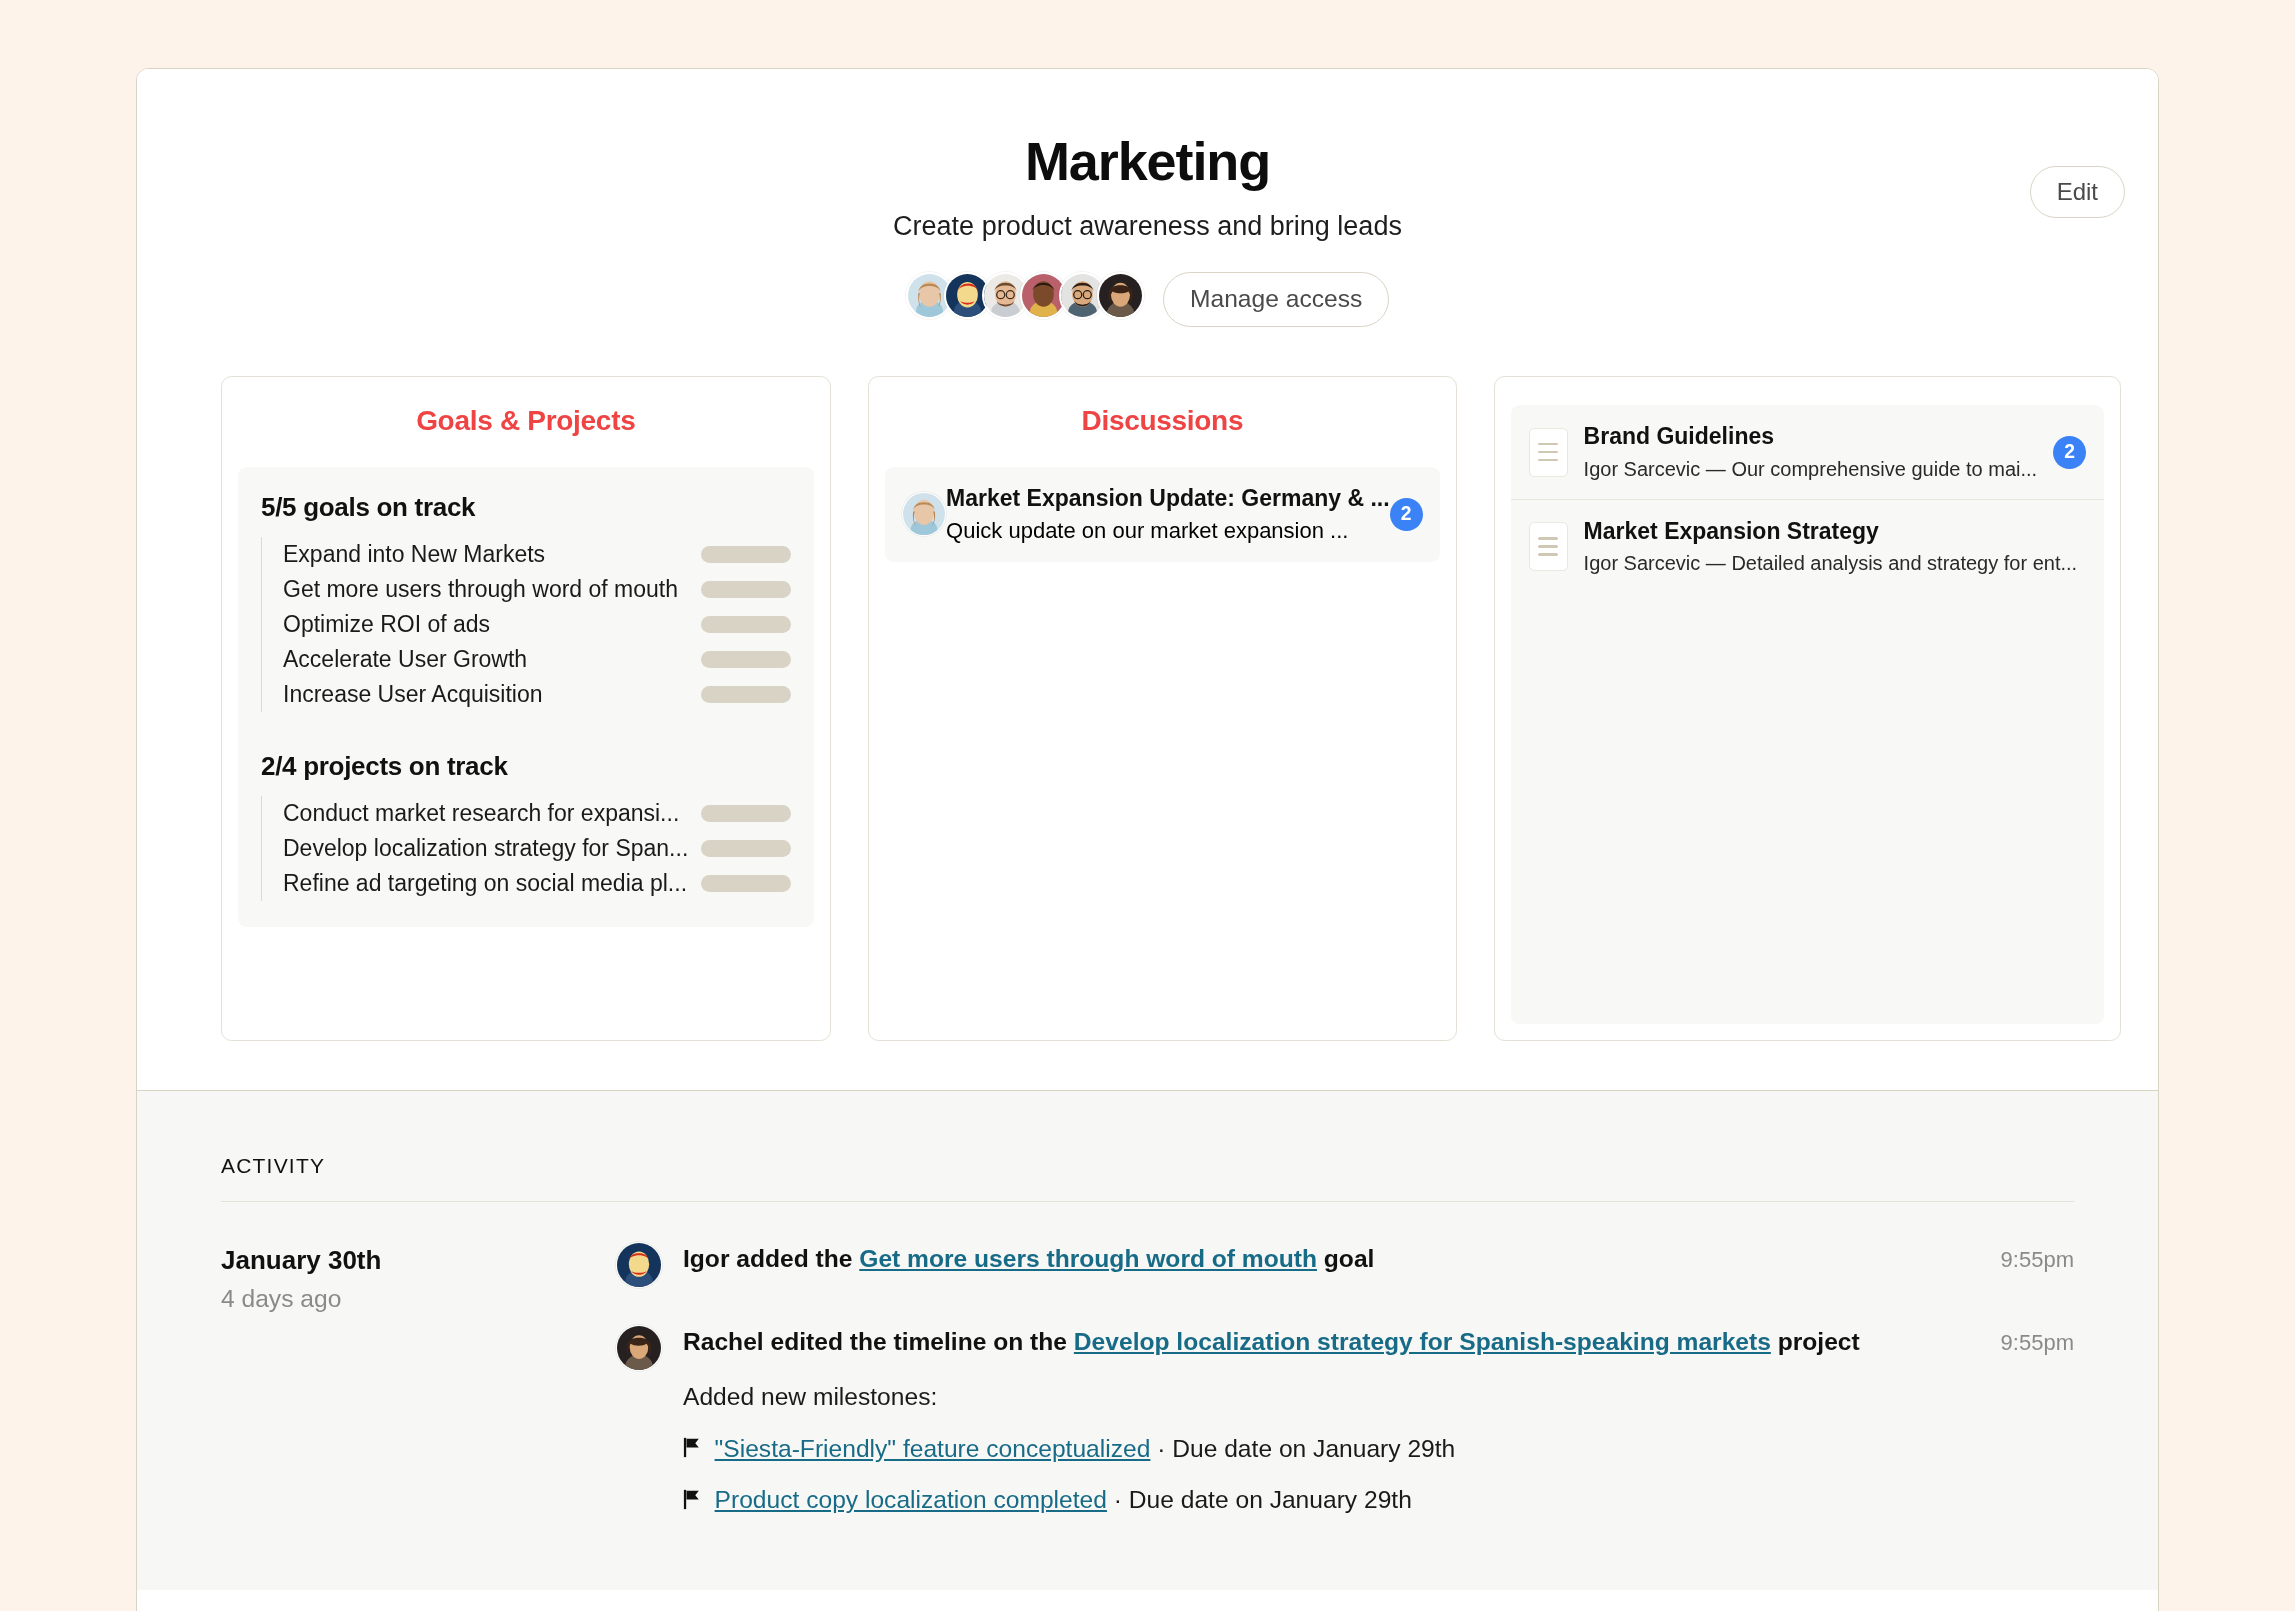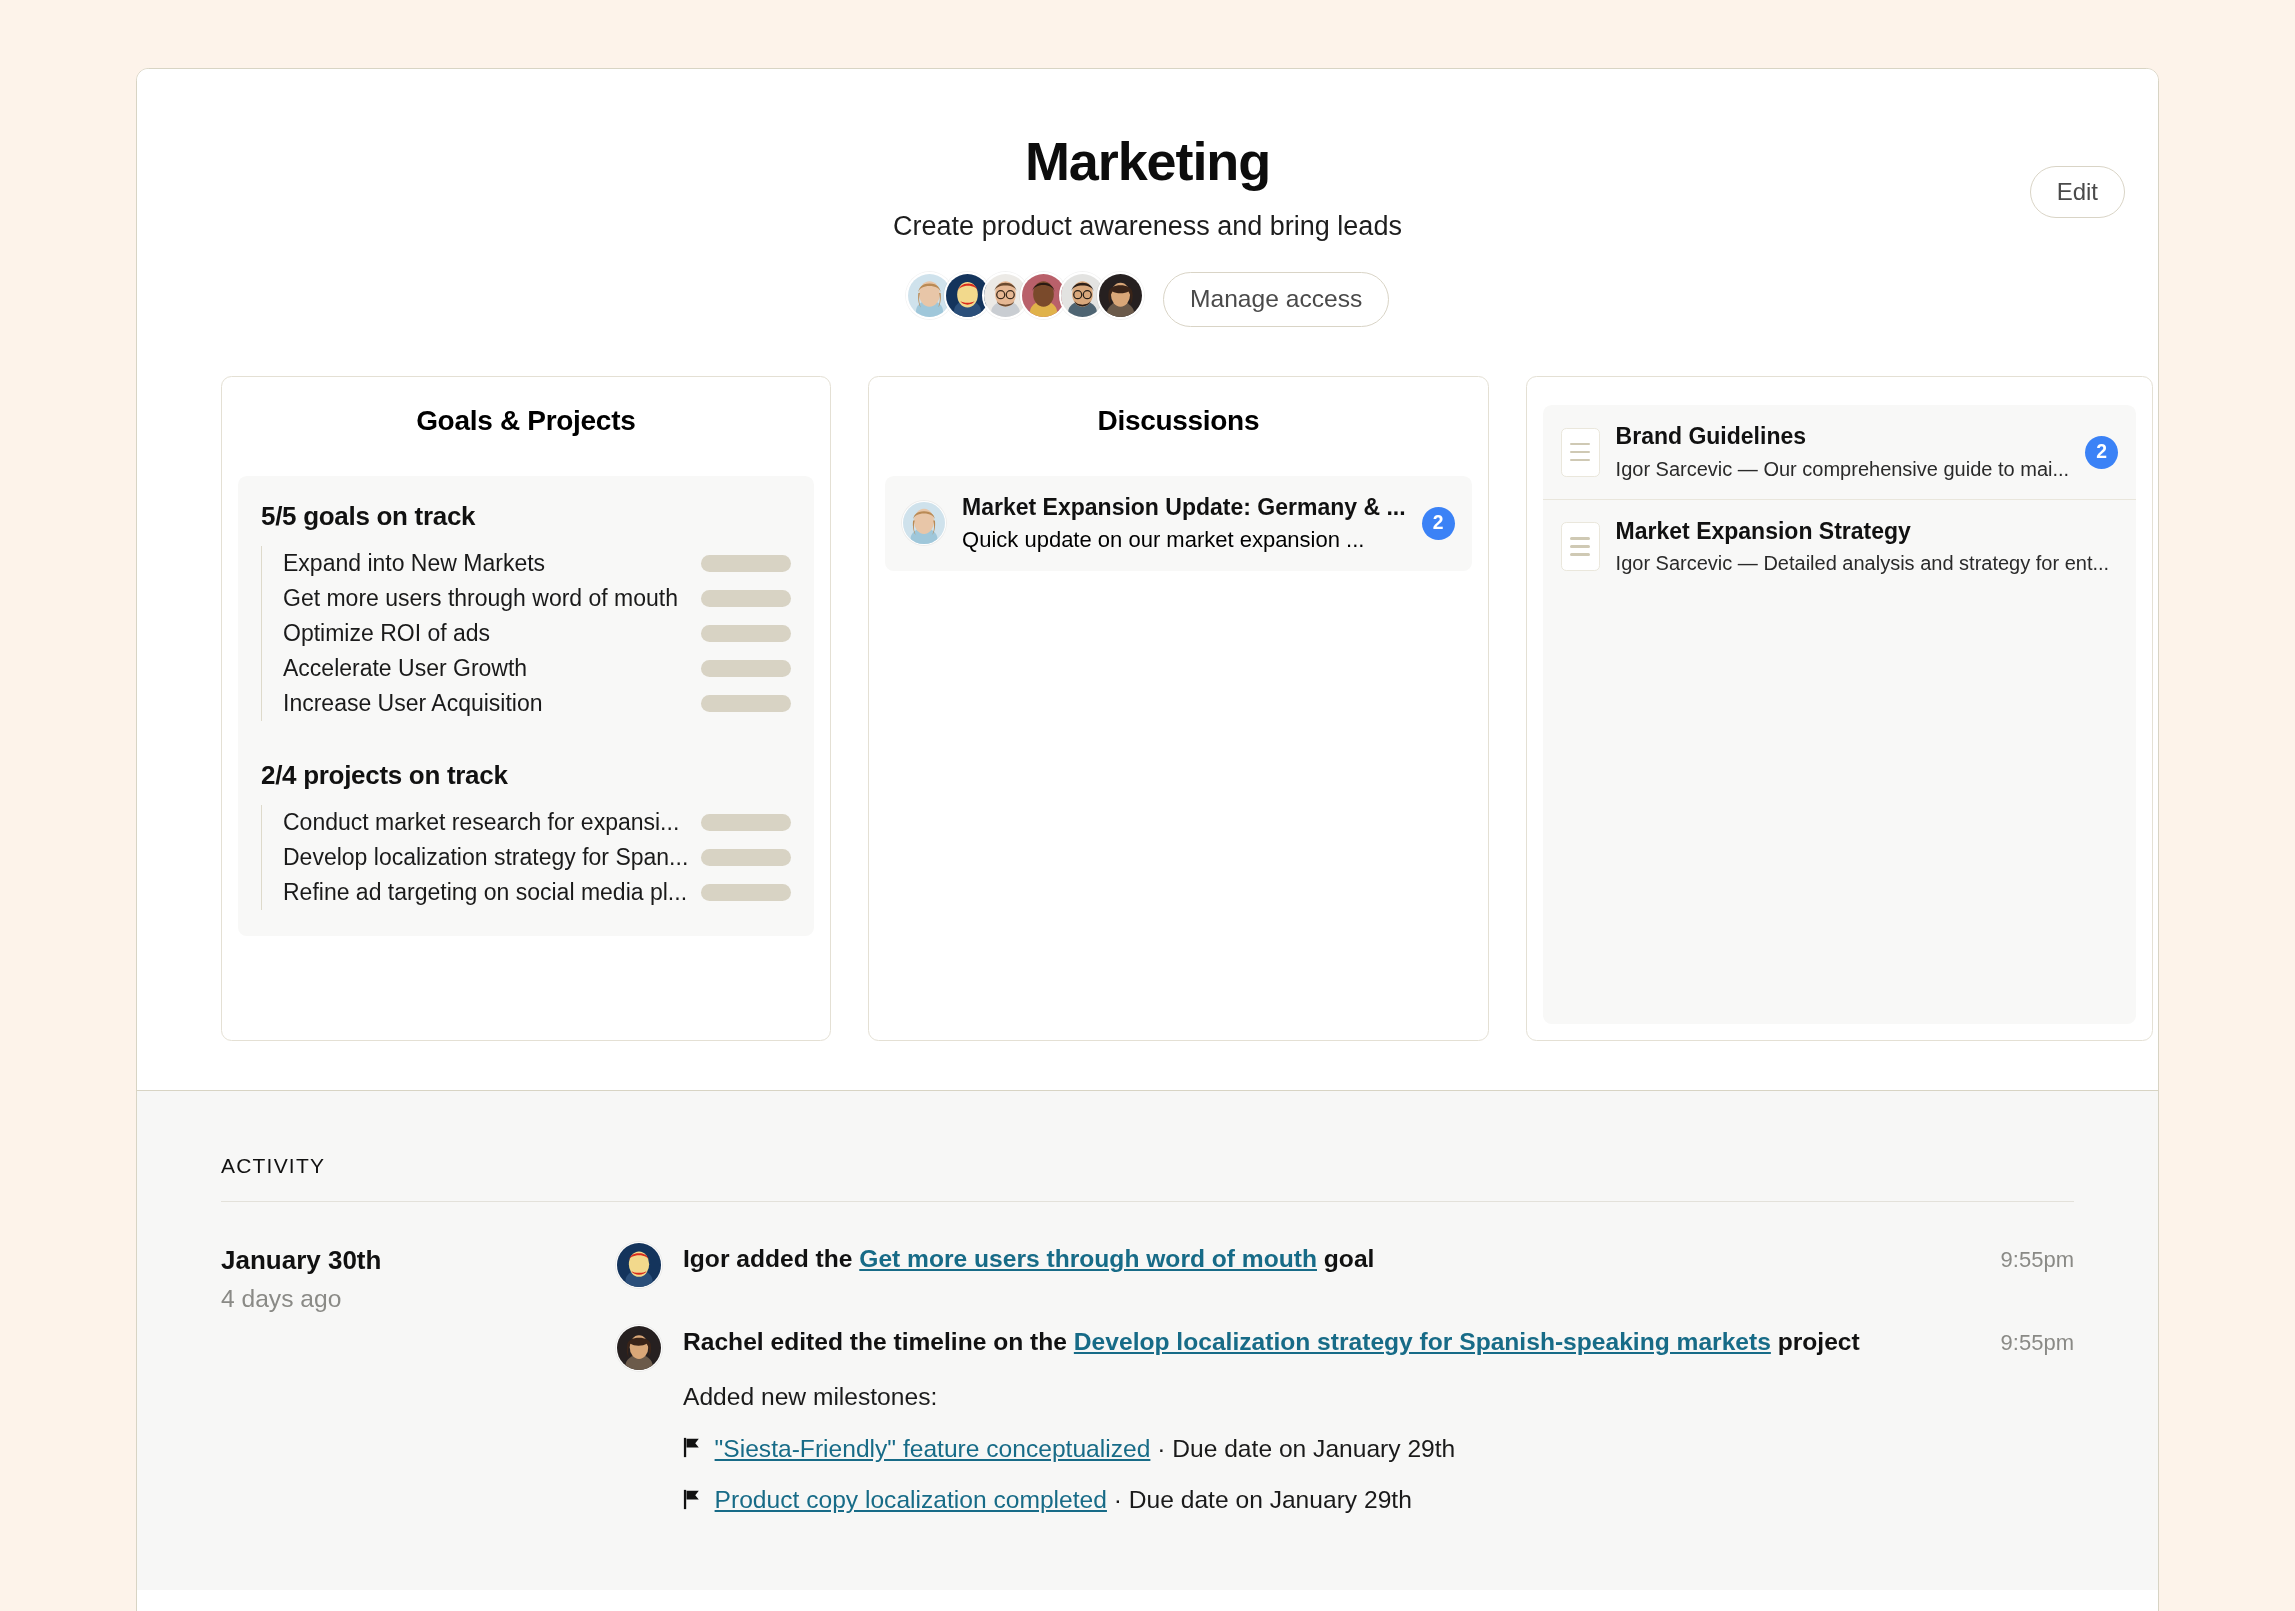--- a/index.html
+++ b/index.html
@@ -125,22 +125,22 @@
     height: 665px;
     padding: 28px 16px 16px 16px;
     display: flex;
     flex-direction: column;
   }
 
   .card-title {
     text-align: center;
     font-size: 28px;
     font-weight: bold;
-    color: #000000;
-    margin-bottom: 39px;
+    color: #ef4444;
+    margin-bottom: 30px;
     letter-spacing: -0.3px;
   }
 
   
   .goals-panel {
     background: #F8F8F7;
     border-radius: 8.8px;
     padding: 24.6px 23px 26px 23px;
   }
 
@@ -186,21 +186,20 @@
 
   .progress-fill {
     height: 100%;
     border-radius: 877px;
   }
 
   
   .list-item {
     display: flex;
     align-items: center;
-    gap: 16px;
     padding: 16px 17.5px;
     border-radius: 8.8px;
     background: #F8F8F7;
   }
 
   .discussion-avatar {
     width: 44px;
     height: 44px;
     border-radius: 50%;
     flex: none;

